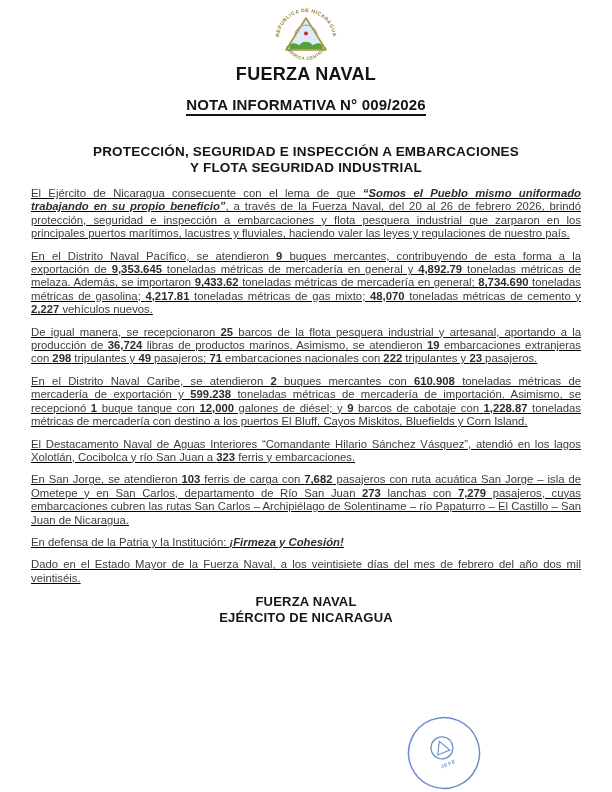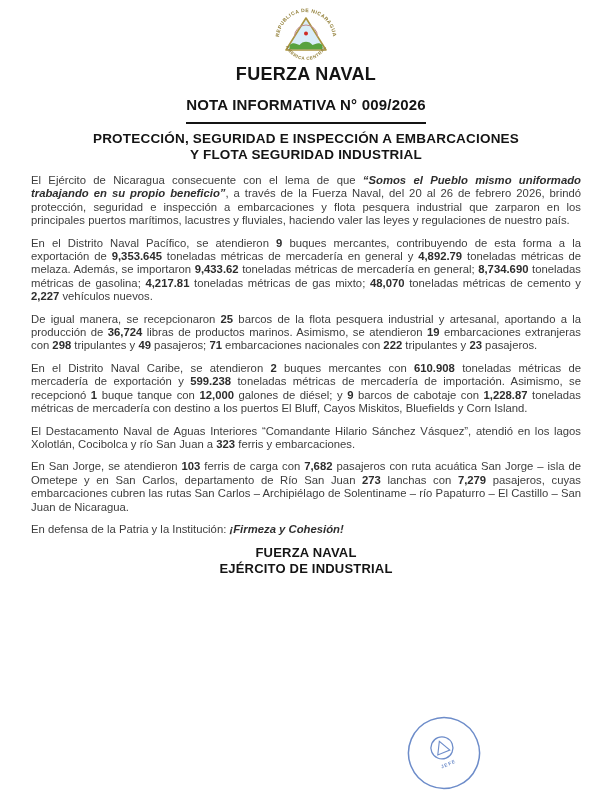--- a/index.html
+++ b/index.html
@@ -21,33 +21,33 @@
     line-height: 21px;
     color: #141414;
     letter-spacing: 0.3px;
   }
   .note-number { text-align: center; margin-top: 11px; }
   .note-number span {
     font-size: 15px;
     font-weight: bold;
     color: #141414;
     border-bottom: 2px solid #141414;
-    padding-bottom: 9px;
+    padding-bottom: 1px;
     letter-spacing: 0.2px;
   }
   .doc-title {
     text-align: center;
-    margin-top: 17px;
+    margin-top: 30px;
     font-size: 13.5px;
     font-weight: bold;
     line-height: 16px;
     color: #141414;
     letter-spacing: 0.2px;
   }
-  .body-text { margin-top: 11px; }
+  .body-text { margin-top: 11px; text-decoration: underline; }
   .body-text p {
     font-size: 11.3px;
     line-height: 13.4px;
     text-align: justify;
     margin: 0 0 9px 0;
     color: #3d3d3d;
   }
   .body-text .b { font-weight: bold; color: #2e2e2e; }
   .body-text .i { font-style: italic; }
   .footer-org {
@@ -106,25 +106,26 @@
   </div>
 
   <div class="body-text" id="body-text">
       <p><span>El Ejército de Nicaragua consecuente con el lema de que </span><span class="b i">“Somos el Pueblo mismo uniformado trabajando en su propio beneficio”</span><span>, a través de la Fuerza Naval, del 20 al 26 de febrero 2026, brindó protección, seguridad e inspección a embarcaciones y flota pesquera industrial que zarparon en los principales puertos marítimos, lacustres y fluviales, haciendo valer las leyes y regulaciones de nuestro país.</span></p>
       <p><span>En el Distrito Naval Pacífico, se atendieron </span><span class="b">9</span><span> buques mercantes, contribuyendo de esta forma a la exportación de </span><span class="b">9,353.645</span><span> toneladas métricas de mercadería en general y </span><span class="b">4,892.79</span><span> toneladas métricas de melaza. Además, se importaron </span><span class="b">9,433.62</span><span> toneladas métricas de mercadería en general; </span><span class="b">8,734.690</span><span> toneladas métricas de gasolina; </span><span class="b">4,217.81</span><span> toneladas métricas de gas mixto; </span><span class="b">48,070</span><span> toneladas métricas de cemento y </span><span class="b">2,227</span><span> vehículos nuevos.</span></p>
       <p><span>De igual manera, se recepcionaron </span><span class="b">25</span><span> barcos de la flota pesquera industrial y artesanal, aportando a la producción de </span><span class="b">36,724</span><span> libras de productos marinos. Asimismo, se atendieron </span><span class="b">19</span><span> embarcaciones extranjeras con </span><span class="b">298</span><span> tripulantes y </span><span class="b">49</span><span> pasajeros; </span><span class="b">71</span><span> embarcaciones nacionales con </span><span class="b">222</span><span> tripulantes y </span><span class="b">23</span><span> pasajeros.</span></p>
       <p><span>En el Distrito Naval Caribe, se atendieron </span><span class="b">2</span><span> buques mercantes con </span><span class="b">610.908</span><span> toneladas métricas de mercadería de exportación y </span><span class="b">599.238</span><span> toneladas métricas de mercadería de importación. Asimismo, se recepcionó </span><span class="b">1</span><span> buque tanque con </span><span class="b">12,000</span><span> galones de diésel; y </span><span class="b">9</span><span> barcos de cabotaje con </span><span class="b">1,228.87</span><span> toneladas métricas de mercadería con destino a los puertos El Bluff, Cayos Miskitos, Bluefields y Corn Island.</span></p>
       <p><span>El Destacamento Naval de Aguas Interiores “Comandante Hilario Sánchez Vásquez”, atendió en los lagos Xolotlán, Cocibolca y río San Juan a </span><span class="b">323</span><span> ferris y embarcaciones.</span></p>
       <p><span>En San Jorge, se atendieron </span><span class="b">103</span><span> ferris de carga con </span><span class="b">7,682</span><span> pasajeros con ruta acuática San Jorge – isla de Ometepe y en San Carlos, departamento de Río San Juan </span><span class="b">273</span><span> lanchas con </span><span class="b">7,279</span><span> pasajeros, cuyas embarcaciones cubren las rutas San Carlos – Archipiélago de Solentiname – río Papaturro – El Castillo – San Juan de Nicaragua.</span></p>
       <p><span>En defensa de la Patria y la Institución: </span><span class="b i">¡Firmeza y Cohesión!</span></p>
+      <p><span>Dado en el Estado Mayor de la Fuerza Naval, a los veintisiete días del mes de febrero del año dos mil veintiséis.</span></p>
     </div>
 
   <div class="footer-org">
     <div>FUERZA NAVAL</div>
-    <div>EJÉRCITO DE INDUSTRIAL</div>
+    <div>EJÉRCITO DE NICARAGUA</div>
   </div>
 
   <div class="seal">
     <svg viewBox="0 0 82 82" width="82" height="82">
       <g transform="rotate(-22 41 41)" stroke="#5e80c4" fill="none">
         <circle cx="41" cy="41" r="35.5" stroke-width="1.5"></circle>
         <defs>
           <path id="sealTop" d="M 41,70.5 A 29.5,29.5 0 1 1 40.99,70.5"></path>
           <path id="sealBottom" d="M 41,17 A 24,24 0 1 0 40.99,17"></path>
         </defs>

